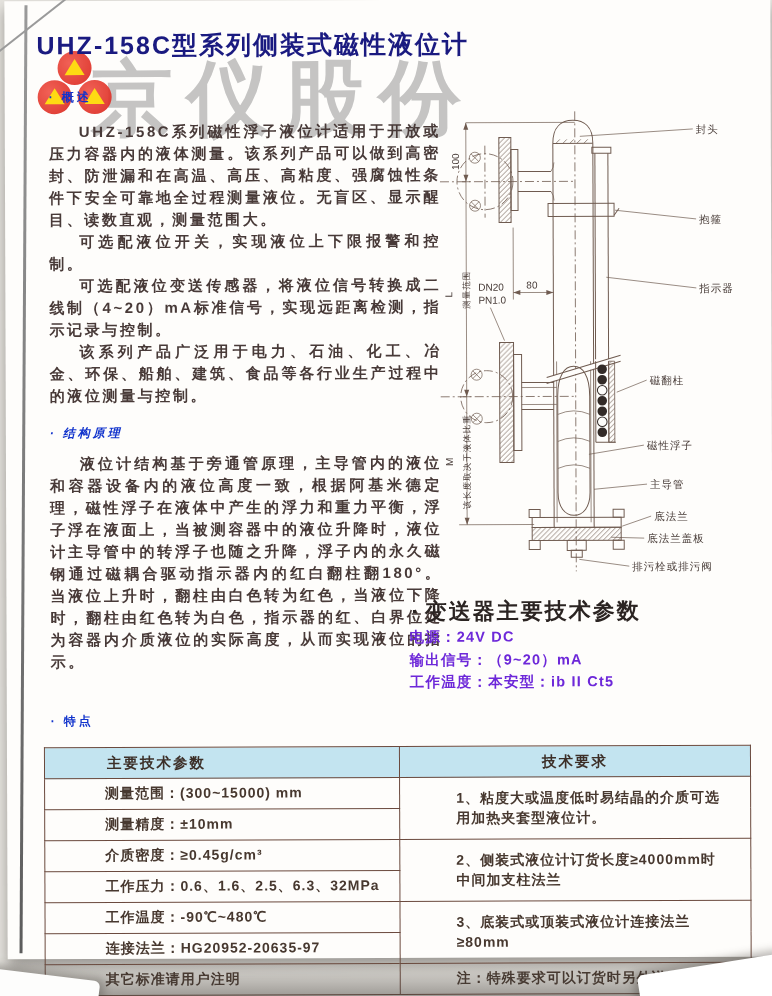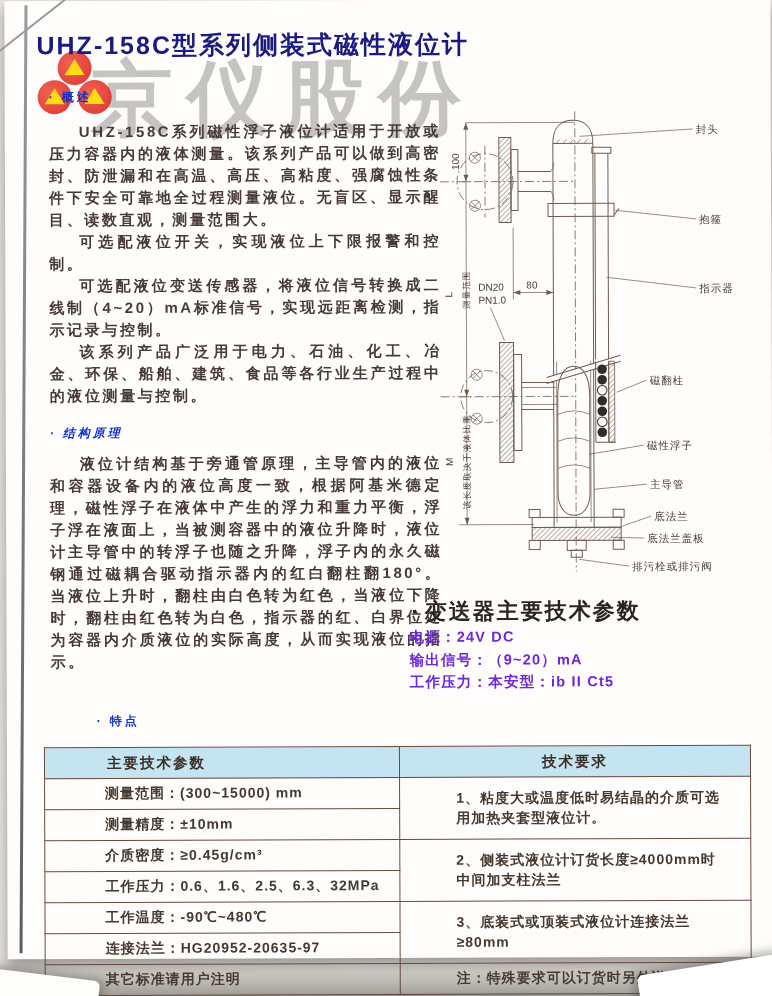--- a/index.html
+++ b/index.html
@@ -51,21 +51,21 @@
     font-size:25px;font-weight:bold;letter-spacing:2px;
     color:#1a1a80;white-space:nowrap;
   }
   .sec-head{
     position:absolute;font-size:12px;font-weight:bold;letter-spacing:3px;
     color:#1133cc;white-space:nowrap;
   }
   .sec-head .bullet{color:#1133cc;margin-right:6px;font-weight:bold;}
   #head-overview{left:44px;top:88px;}
   #head-principle{left:44px;top:424px;font-style:italic;}
-  #head-features{left:44px;top:712px;margin-left:46px;}
+  #head-features{left:44px;top:712px;}
 
   .bodytext{
     position:absolute;width:392px;
     font-size:15px;line-height:22px;letter-spacing:2.6px;
     color:#483a38;font-weight:600;text-align:justify;
   }
   .bodytext p{margin:0;text-indent:2em;}
   #overview-text{left:44px;top:120px;}
   #principle-text{left:44px;top:452px;}
 
@@ -288,21 +288,21 @@
         <text class="dtxt" x="193" y="461">排污栓或排污阀</text>
       </svg>
     </div>
 
     <div class="tx-head">
       <span class="bullet">·</span><span>变送器主要技术参数</span>
     </div>
     <div class="tx-lines">
       <div>电源：24V DC</div>
       <div>输出信号：（9~20）mA</div>
-      <div>工作压力：本安型：ib II Ct5</div>
+      <div>工作温度：本安型：ib II Ct5</div>
     </div>
 
     <table class="spec-table">
       <colgroup>
           <col style="width:355px">
           <col>
         </colgroup>
       <tbody>
           <tr>
         <th class="lefth">主要技术参数</th>

